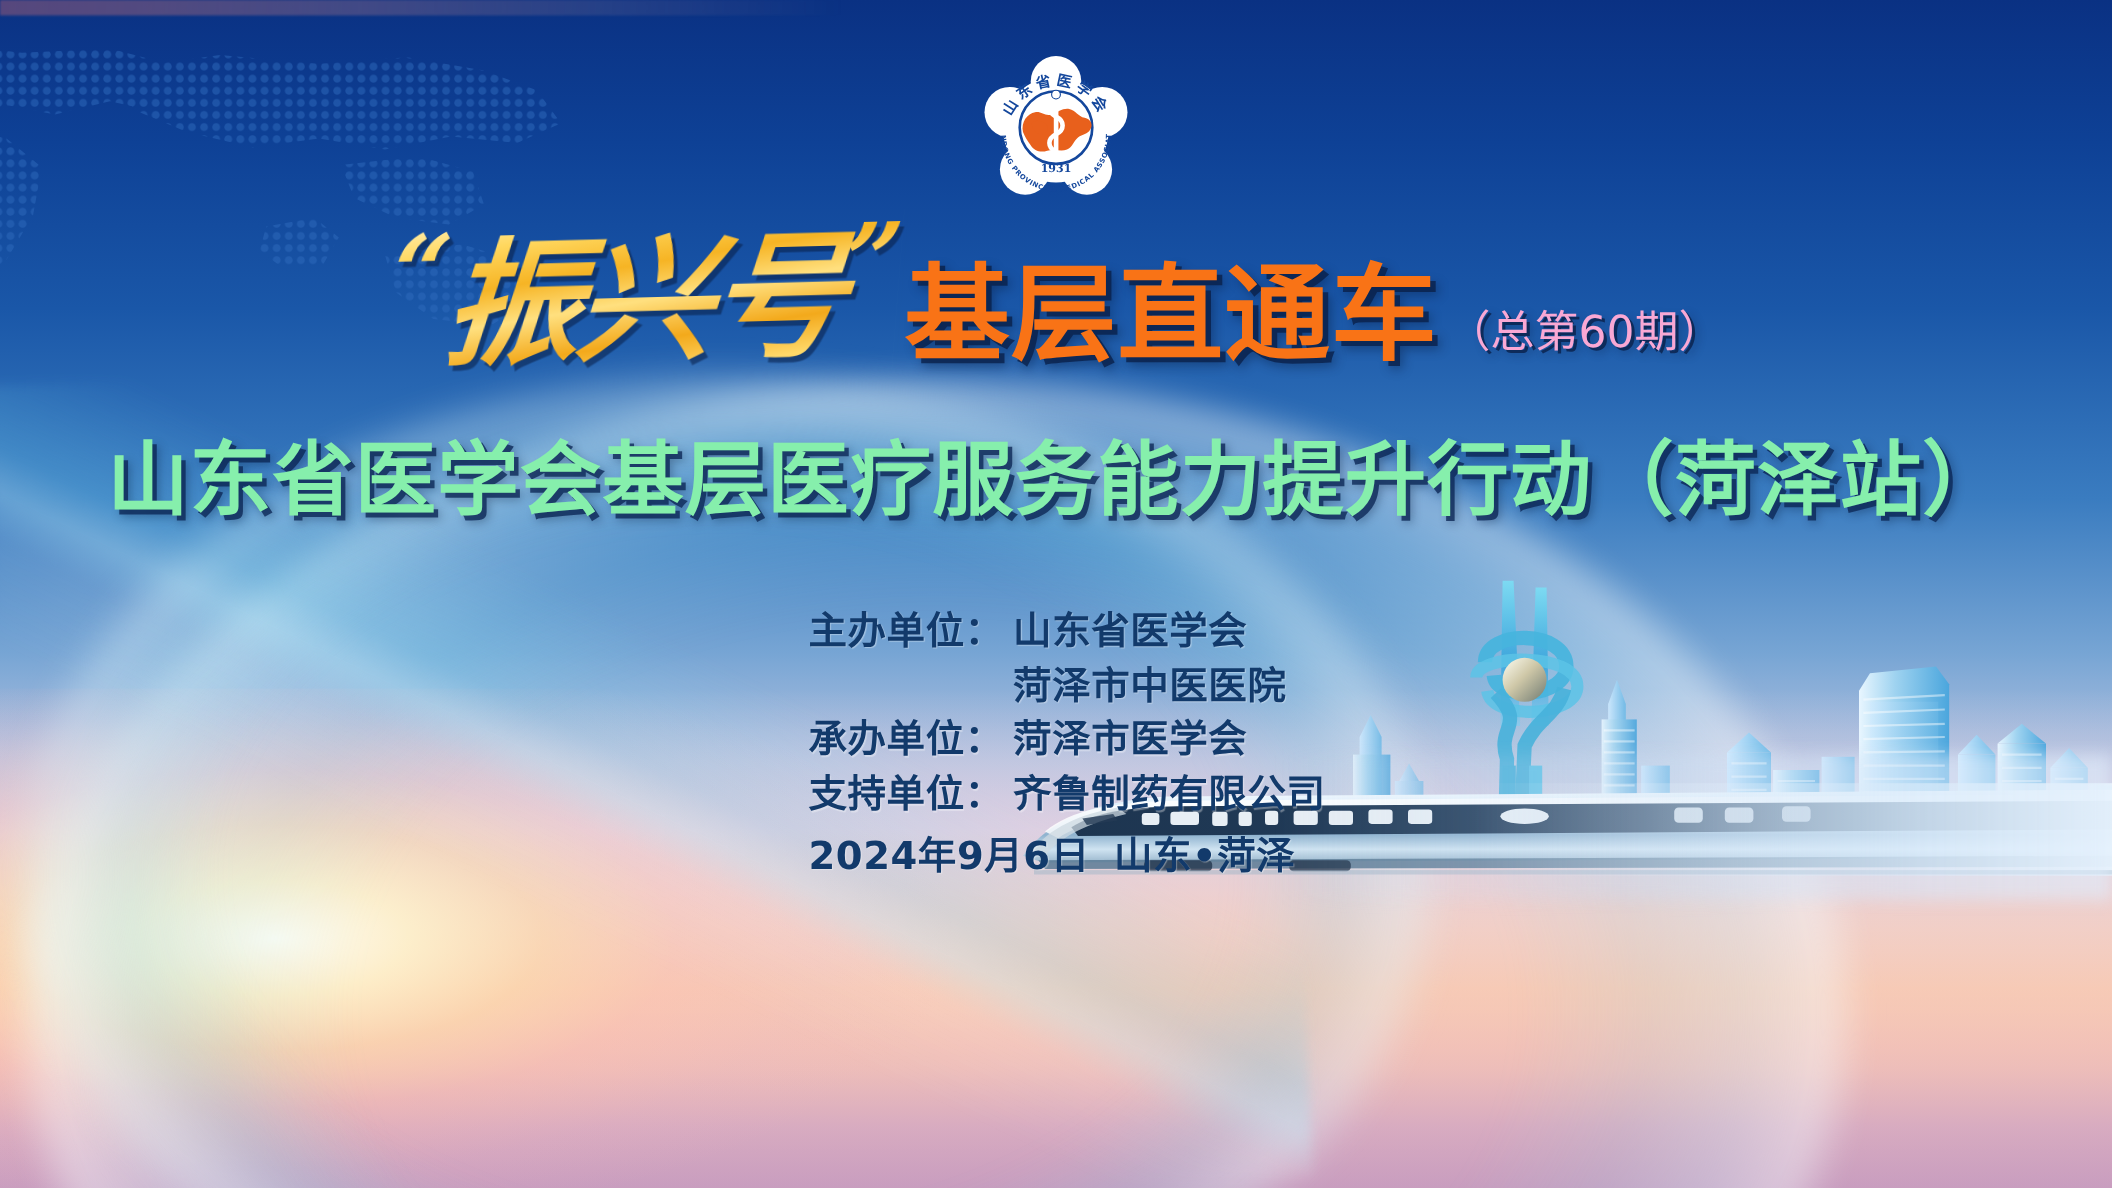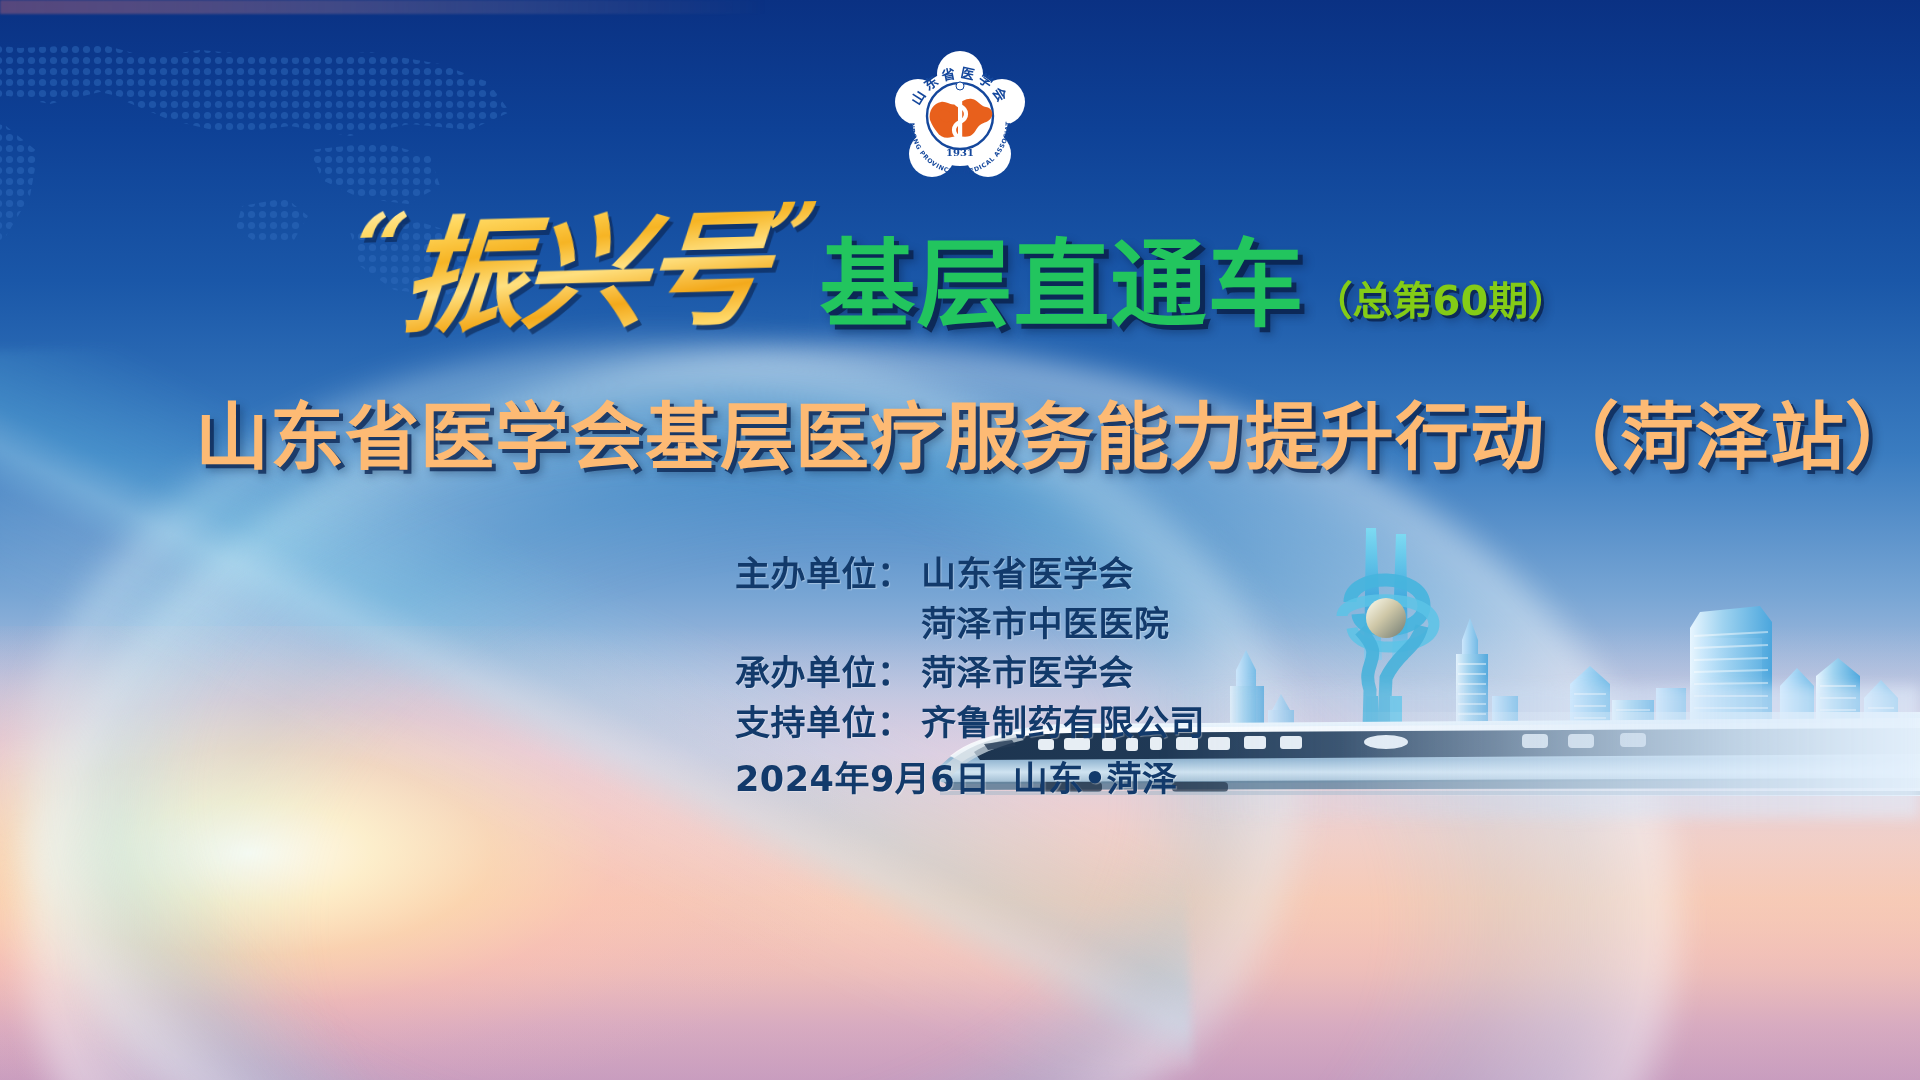--- a/index.html
+++ b/index.html
@@ -194,47 +194,47 @@
     transform:skewX(-6deg) rotate(-1.5deg);
     padding:0 2px 6px 2px;
     white-space:nowrap;
   }
   .gold-quote{
     font-size:92px;vertical-align:super;
   }
   .white-title{
     font-weight:700;
     font-size:96px;line-height:1;
-    color:#22c55e;
+    color:#f97316;
     letter-spacing:1px;
     white-space:nowrap;
     text-shadow:
       5px 5px 0 rgba(10,32,74,0.80),
       7px 7px 10px rgba(6,22,56,0.40);
     padding-bottom:8px;
   }
   .issue{
-    font-weight:700;
+    font-weight:400;
     font-size:40px;line-height:1;
-    color:#84cc16;
+    color:#f9a8d4;
     white-space:nowrap;
     letter-spacing:0px;
     text-shadow:
       3px 3px 0 rgba(10,32,74,0.80),
       5px 5px 8px rgba(6,22,56,0.35);
     padding-bottom:20px;
     margin-left:2px;
   }
 
   .subtitle{
     position:absolute;top:400px;left:0;right:0;
-    text-align:right;
+    text-align:center;
     font-weight:700;
     font-size:74px;line-height:1;
-    color:#fdba74;
+    color:#86efac;
     letter-spacing:1px;
     white-space:nowrap;
     text-shadow:
       4px 4px 0 rgba(12,38,84,0.78),
       6px 6px 9px rgba(6,22,56,0.34);
   }
 
   
   .info{
     position:absolute;

